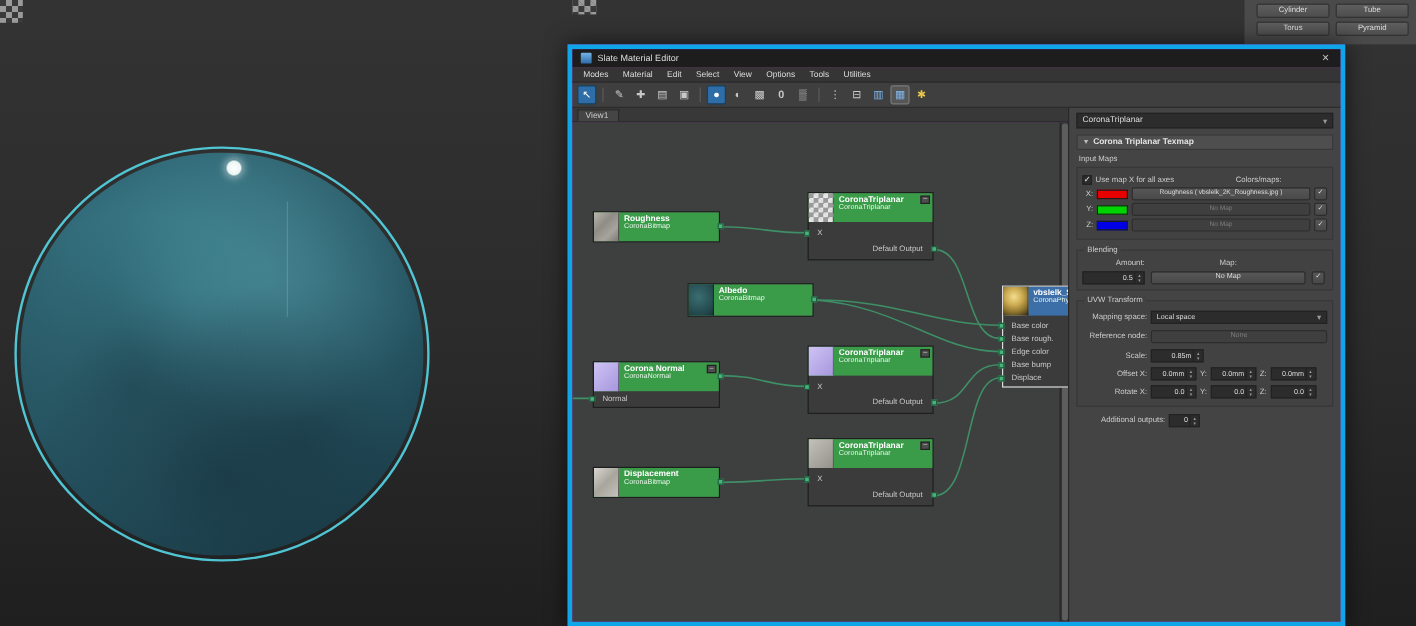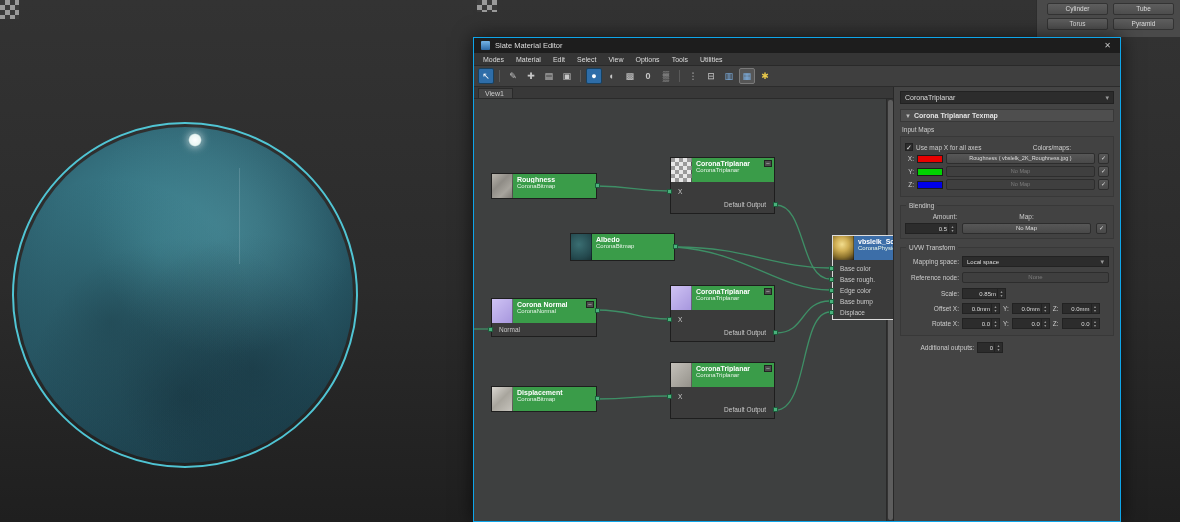--- a/index.html
+++ b/index.html
@@ -28,21 +28,21 @@
 
   
   .create-panel { position:absolute; left:1036px; top:0; width:144px; height:37px; background:#4a4a4a;
     border-left:1px solid #2e2e2e; padding:3px 6px 0 10px; }
   .create-grid { display:grid; grid-template-columns:1fr 1fr; gap:3px 5px; }
   .btn { background:linear-gradient(#5e5e5e,#4d4d4d); border:1px solid #333; border-radius:2px;
     color:#ddd; font-size:6.5px; text-align:center; height:12px; line-height:10px; overflow:hidden; }
 
   
   .slate-window { position:absolute; left:473px; top:37px; width:648px; height:485px;
-    background:#a21caf; border:1px solid #0ea5e9; box-shadow:0 0 18px rgba(0,0,0,.65);
+    background:#a21caf; border:4px solid #0ea5e9; box-shadow:0 0 18px rgba(0,0,0,.65);
     display:flex; flex-direction:column; }
   .titlebar { height:15px; background:#1d1d1d; display:flex; align-items:center; padding:0 7px; gap:5px; flex:none; }
   .app-icon { width:9px; height:9px; background:linear-gradient(#74b4e8,#2d6aa8); border-radius:1px; flex:none; }
   .title-text { color:#ddd; font-size:7.5px; }
   .close-btn { margin-left:auto; color:#c4c4c4; font-size:8px; line-height:8px; padding:0 2px; }
   .menubar { height:13px; background:#353535; border-bottom:1px solid #292929; display:flex; align-items:center; padding:0 3px; flex:none; }
   .menu-item { color:#ddd; font-size:7px; padding:0 6px; }
   .toolbar { height:21px; background:#3f3f3f; border-bottom:1px solid #2c2c2c; display:flex; align-items:center; padding:0 4px; gap:2px; flex:none; }
   .tb-icon { width:16px; height:16px; display:flex; align-items:center; justify-content:center;
     font-size:9px; color:#c8c8c8; border:1px solid transparent; border-radius:2px; }

